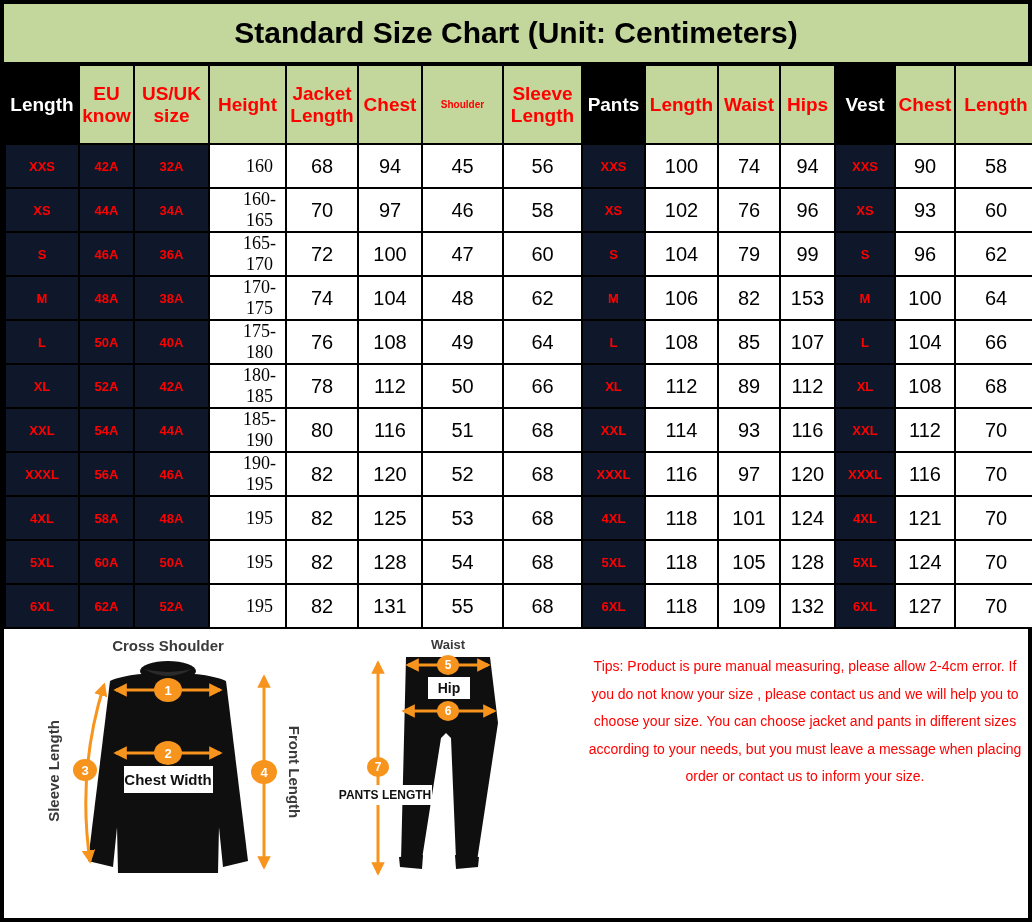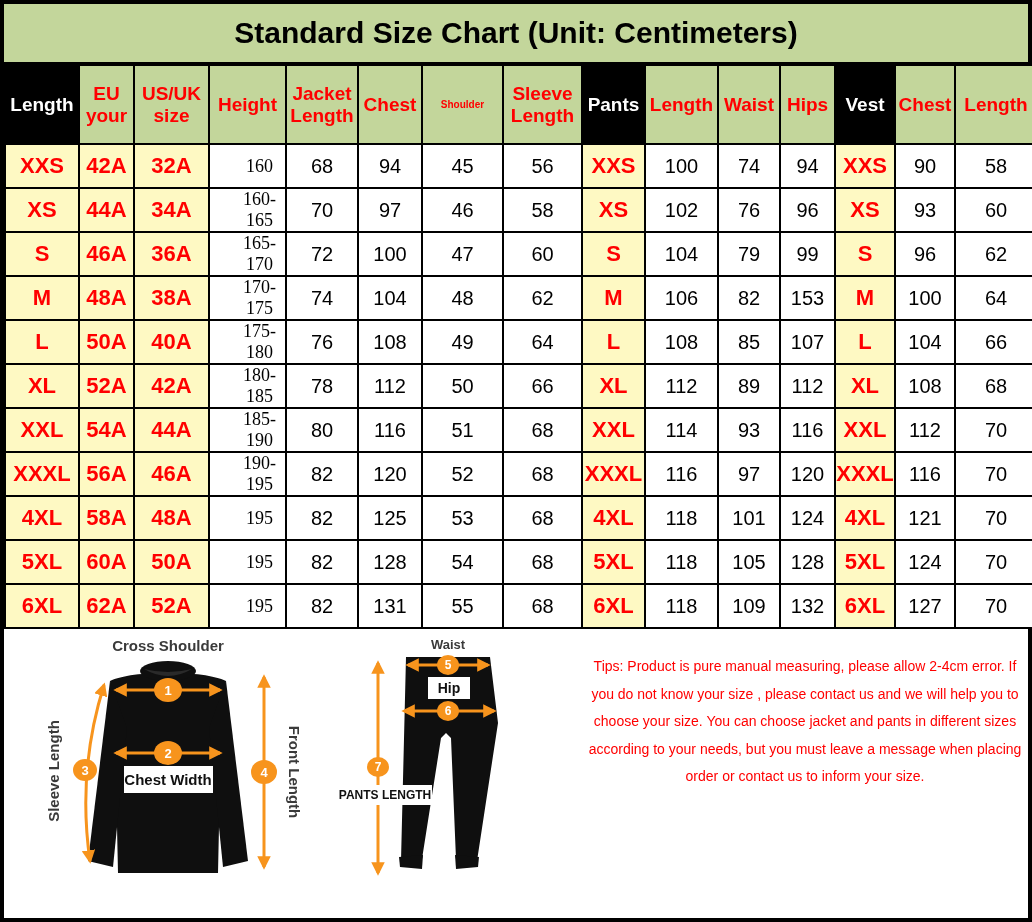--- a/index.html
+++ b/index.html
@@ -17,21 +17,21 @@
   table.size-table{width:100%;border-collapse:collapse;table-layout:fixed;}
   .size-table th,.size-table td{
     border:2px solid #000;text-align:center;vertical-align:middle;
     padding:0;overflow:hidden;
   }
   .size-table th{height:77px;font-size:19px;font-weight:bold;line-height:1.15;}
   .size-table th.th-black{background:#000;color:#fff;}
   .size-table th.th-red{background:#c3d69b;color:#ff0000;}
   .size-table th.small{font-size:10px;}
   .size-table td{height:42px;font-size:20px;color:#000;background:#fff;}
-  .size-table td.green{background:#fef9c3;color:#ff0000;font-weight:bold;font-size:22px;}
+  .size-table td.green{background:#0f172a;color:#ff0000;font-weight:bold;font-size:13px;}
   .size-table td.serif{font-family:"Liberation Serif",serif;font-size:18px;padding-left:24px;}
   .bottom{flex:1;background:#fff;display:flex;align-items:flex-start;}
   .diagram{background:#fff;}
   .shirt-wrap{margin:4px 0 0 28px;}
   .pants-wrap{margin:6px 0 0 34px;}
   .tips{
     width:446px;margin:24px 0 0 64px;
     color:#ff0000;font-size:14px;line-height:27.5px;text-align:center;
   }
   svg text{font-family:"Liberation Sans",sans-serif;}
@@ -64,21 +64,21 @@
       <col style="width:73px">
         <col style="width:62px">
         <col style="width:55px">
       <col style="width:60px">
         <col style="width:60px">
         <col style="width:82px">
     </colgroup>
     <thead>
       <tr id="header-row">
           <th class="th-black">Length</th>
-          <th class="th-red">EU your</th>
+          <th class="th-red">EU know</th>
           <th class="th-red">US/UK size</th>
           <th class="th-red">Height</th>
           <th class="th-red">Jacket Length</th>
           <th class="th-red">Chest</th>
           <th class="th-red small">Shoulder</th>
           <th class="th-red">Sleeve Length</th>
           <th class="th-black">Pants</th>
           <th class="th-red">Length</th>
           <th class="th-red">Waist</th>
           <th class="th-red">Hips</th>

